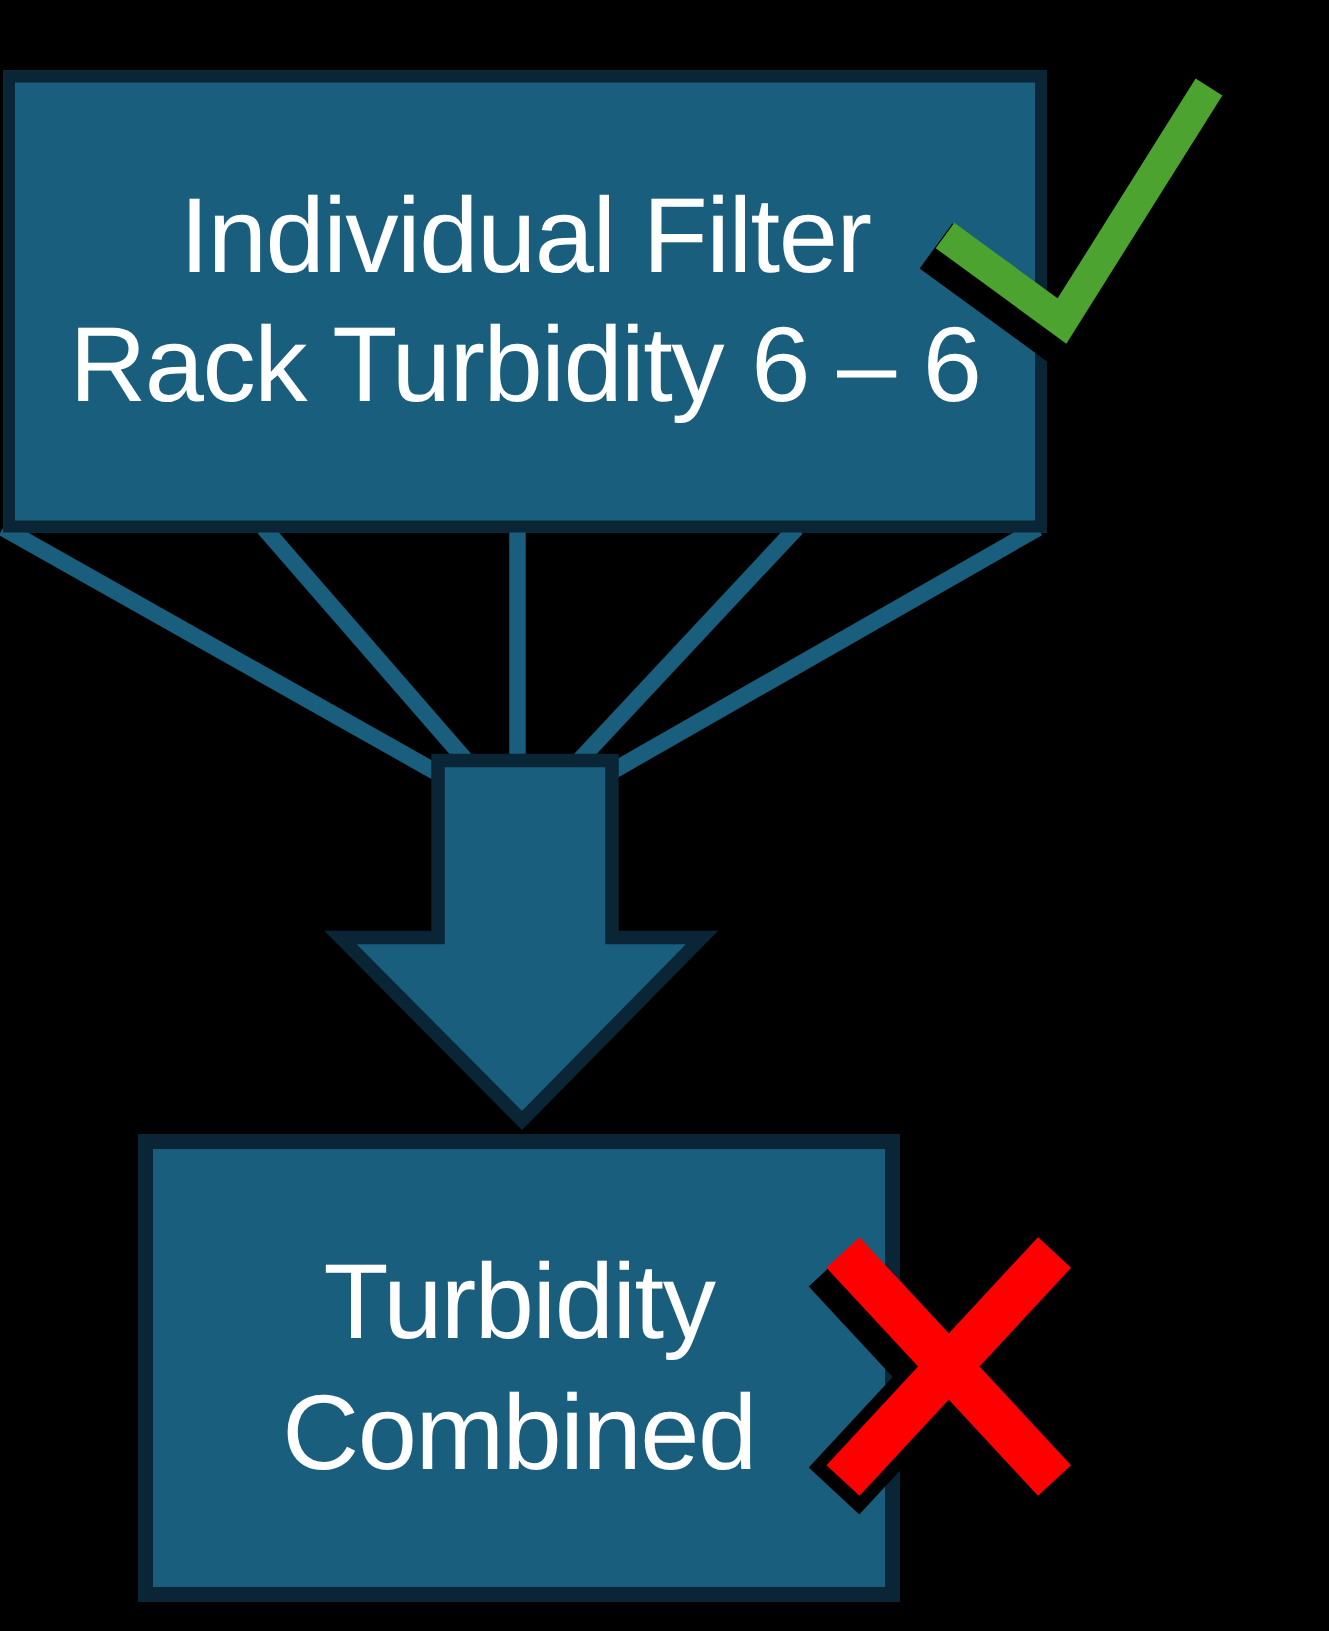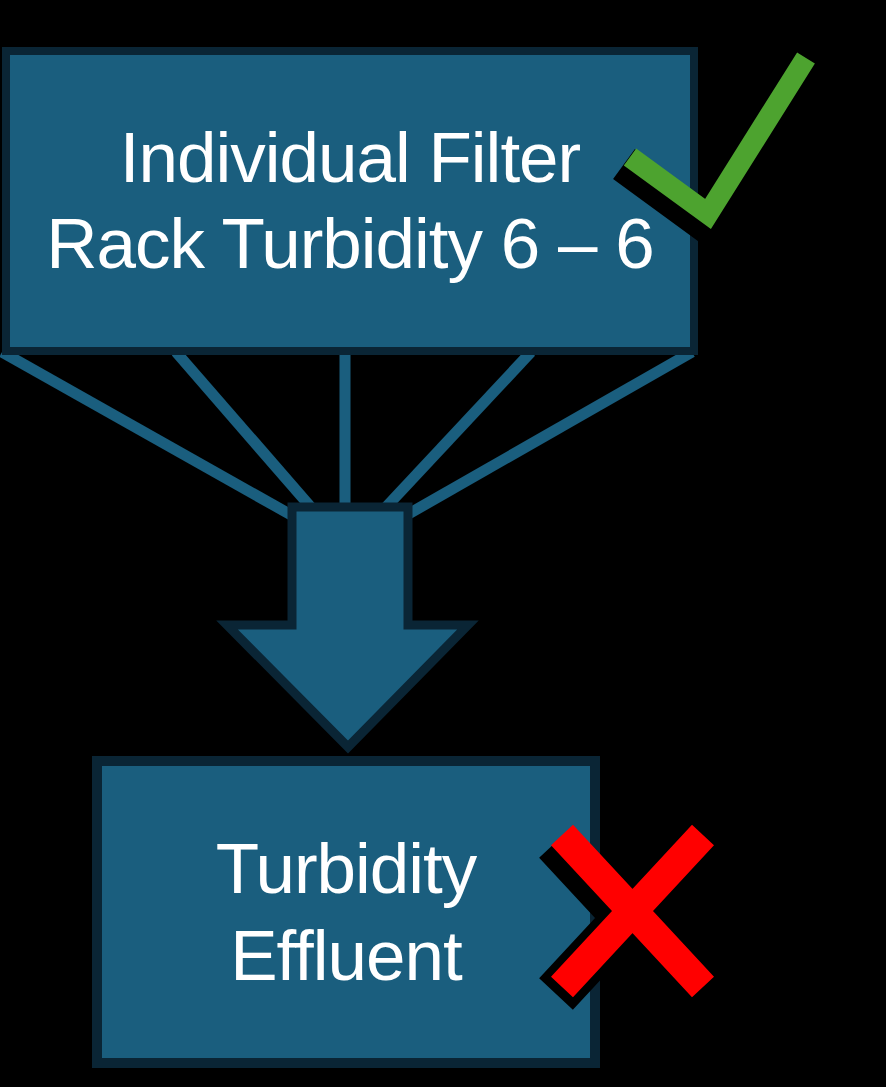--- a/index.html
+++ b/index.html
@@ -97,21 +97,21 @@
     <line class="connector" x1="692" y1="352" x2="398" y2="520"></line>
   </svg>
 
   <div class="box top-box">
     <div class="txt-line">Individual Filter</div>
     <div class="txt-line">Rack Turbidity 6 – 6</div>
   </div>
 
   <div class="box bottom-box">
     <div class="txt-line">Turbidity</div>
-    <div class="txt-line">Effluent</div>
+    <div class="txt-line">Combined</div>
   </div>
 
   <svg class="layer overlay-layer" viewBox="0 0 886 1087" aria-hidden="true">
 
     <g>
       <polygon class="arrow-shape" points="292,507 408,507 408,625 468,625 348,747 227,625 292,625"></polygon>
     </g>
 
     <g>
       <path class="check-shadow" transform="translate(-6,7)" d="M630 157 L708 214 L806 58"></path>

